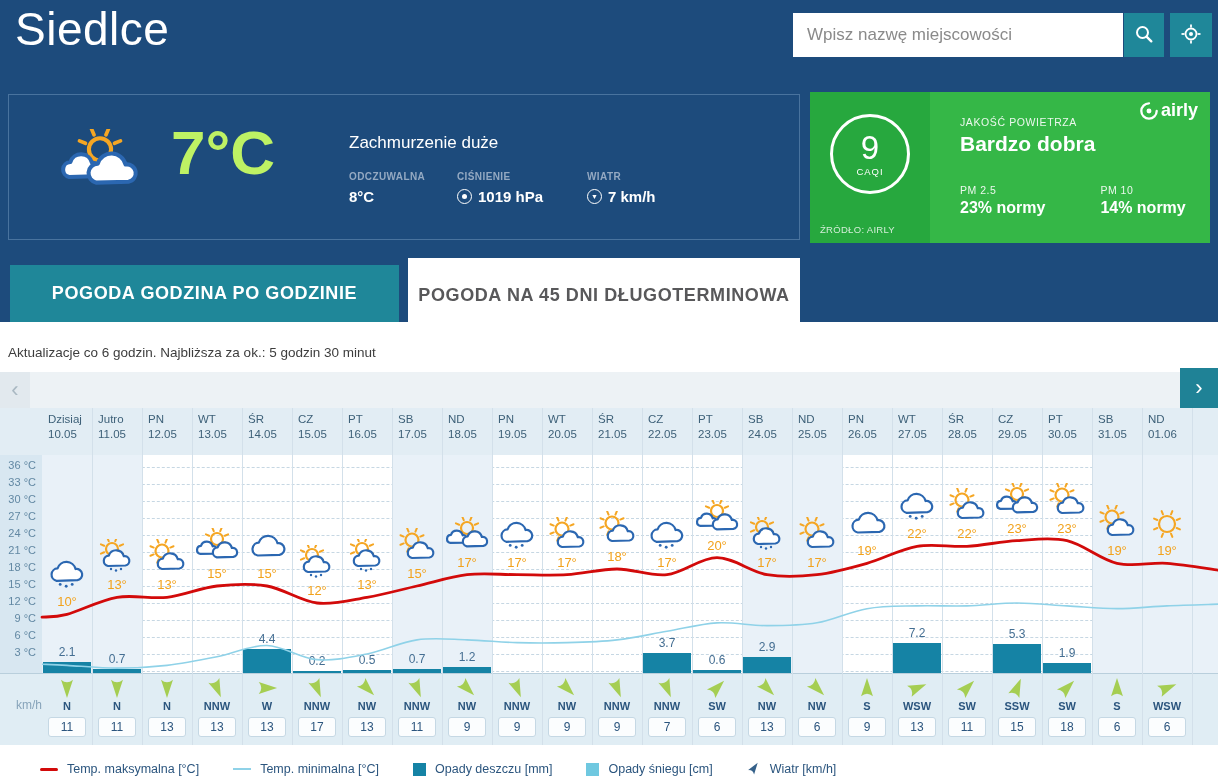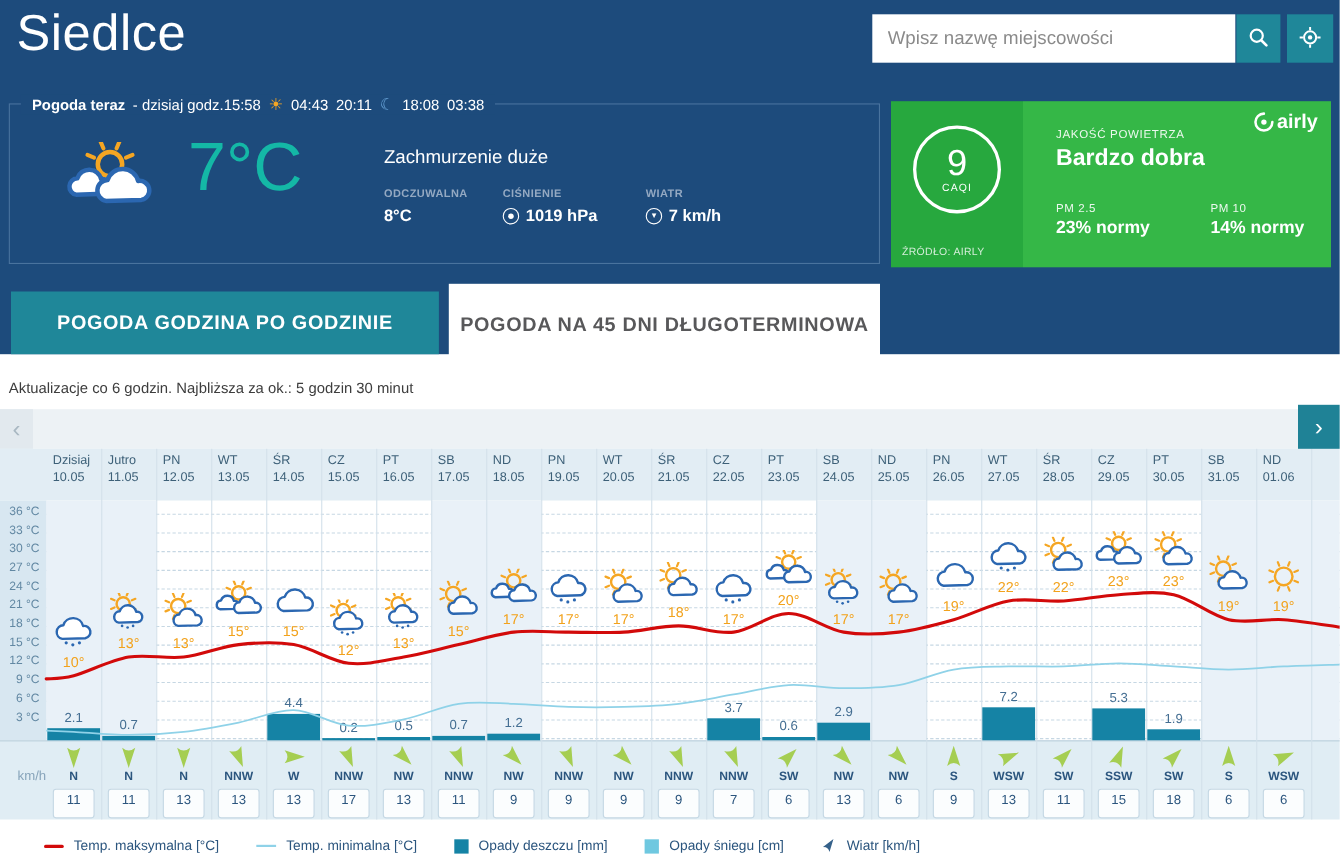--- a/index.html
+++ b/index.html
@@ -18,21 +18,21 @@
   .locate-btn { left:1170px; }
 
   
   .now-panel { position:absolute; left:8px; top:94px; width:792px; height:146px; border:1px solid #49739e; }
   .now-title-row { position:absolute; left:10px; top:-9px; background:#1d4b7c; padding:0 10px; color:#fff;
     font-size:13.5px; display:flex; align-items:center; gap:7px; white-space:nowrap; }
   .now-title-row b { font-weight:700; }
   .sun-glyph { color:#f5a623; font-family:"DejaVu Sans",sans-serif; font-size:15px; }
   .moon-glyph { color:#69a4d9; font-family:"DejaVu Sans",sans-serif; font-size:15px; }
   .big-icon { position:absolute; left:48px; top:34px; }
-  .big-temp { position:absolute; left:162px; top:22px; color:#14b8a6; font-size:62px; font-weight:400; }
+  .big-temp { position:absolute; left:162px; top:22px; color:#bef264; font-size:62px; font-weight:700; }
   .now-desc { position:absolute; left:340px; top:38px; color:#fff; font-size:17px; }
   .stat { position:absolute; top:76px; }
   .stat .lbl { font-size:10px; font-weight:700; color:#94a9c2; letter-spacing:0.4px; }
   .stat .val { font-size:15px; font-weight:700; color:#fff; margin-top:6px; display:flex; align-items:center; gap:6px; }
   .stat-circle { width:15px; height:15px; border:1.8px solid #fff; border-radius:50%; display:inline-flex;
     align-items:center; justify-content:center; }
   .stat-dot { width:5px; height:5px; background:#fff; border-radius:50%; }
   .stat-arr { font-size:7px; color:#fff; line-height:1; }
 
   
@@ -79,21 +79,21 @@
   .day-name { position:absolute; font-size:11.5px; color:#3d6078; z-index:3; padding-left:6px; }
   .day-date { position:absolute; font-size:11.5px; color:#3d6078; z-index:3; padding-left:6px; }
   .wicon { position:absolute; z-index:5; }
   .tlabel { position:absolute; width:50px; text-align:center; font-size:13px; color:#f2a21c; z-index:5; }
   .rainbar { position:absolute; background:#1583a5; z-index:3; }
   .rainlabel { position:absolute; width:50px; text-align:center; font-size:12px; color:#446e92; z-index:3; }
   .plot-svg { position:absolute; left:0; top:0; z-index:4; pointer-events:none; }
   .kmh-label { position:absolute; left:16px; top:326px; font-size:12px; color:#87a4ba; z-index:3; }
   .warrow { position:absolute; z-index:3; }
   .wdir { position:absolute; width:50px; text-align:center; font-size:11px; font-weight:700; color:#2b557e; z-index:3; }
-  .wval { position:absolute; width:38px; height:27px; background:rgba(255,255,255,0.85); border:1px solid #c5d8e4;
+  .wval { position:absolute; width:38px; height:20px; background:rgba(255,255,255,0.85); border:1px solid #c5d8e4;
     border-radius:3px; text-align:center; font-size:12px; color:#2b557e; line-height:18px; z-index:3; }
   .col-hit { position:absolute; top:36px; height:337px; z-index:6; cursor:pointer; }
 
   
   .legend-row { position:absolute; left:0; top:745px; width:1218px; height:48px; background:#fff;
     display:flex; align-items:center; padding-left:40px; gap:34px; }
   .legend-item { display:flex; align-items:center; gap:9px; font-size:12.5px; color:#2b557e; }
   .m-line-red { width:18px; height:3px; background:#d20a0a; border-radius:2px; }
   .m-line-blue { width:18px; height:2px; background:#8fd2e8; }
   .m-sq-teal { width:13px; height:13px; background:#1583a5; }
@@ -121,30 +121,20 @@
           <circle cx="11" cy="11" r="2" fill="#fff" stroke="none"></circle>
         <line x1="11" y1="1.5" x2="11" y2="4.5"></line>
           <line x1="11" y1="17.5" x2="11" y2="20.5"></line>
         <line x1="1.5" y1="11" x2="4.5" y2="11"></line>
           <line x1="17.5" y1="11" x2="20.5" y2="11"></line>
       </svg>
     </span>
   </button>
 
   <div class="now-panel">
-    <div class="now-title-row">
-      <b>Pogoda teraz</b>
-      <span>- dzisiaj  godz.15:58</span>
-      <span class="sun-glyph">☀</span>
-      <span>04:43</span>
-      <span>20:11</span>
-      <span class="moon-glyph">☾</span>
-      <span>18:08</span>
-      <span>03:38</span>
-    </div>
     <div class="big-icon" id="big-weather-icon"><svg width="86" height="74" viewBox="0 0 46 40">
           <circle cx="23" cy="11" r="6" fill="none" stroke="#f5a623" stroke-width="2.2"></circle>
           <line x1="30.852976026345935" y1="14.252809175103263" x2="34.08655439013544" y2="15.592201188381077" stroke="#f5a623" stroke-width="2" stroke-linecap="round"></line>
           <line x1="26.252809175103263" y1="18.852976026345935" x2="27.59220118838108" y2="22.08655439013544" stroke="#f5a623" stroke-width="2" stroke-linecap="round"></line>
           <line x1="19.747190824896737" y1="18.852976026345935" x2="18.407798811618925" y2="22.08655439013544" stroke="#f5a623" stroke-width="2" stroke-linecap="round"></line>
           <line x1="15.147023973654063" y1="14.252809175103264" x2="11.91344560986456" y2="15.592201188381079" stroke="#f5a623" stroke-width="2" stroke-linecap="round"></line>
           <line x1="15.147023973654061" y1="7.747190824896737" x2="11.913445609864558" y2="6.407798811618924" stroke="#f5a623" stroke-width="2" stroke-linecap="round"></line>
           <line x1="19.747190824896734" y1="3.147023973654065" x2="18.407798811618918" y2="-0.0865543901354382" stroke="#f5a623" stroke-width="2" stroke-linecap="round"></line>
           <line x1="26.252809175103266" y1="3.147023973654064" x2="27.59220118838108" y2="-0.08655439013543997" stroke="#f5a623" stroke-width="2" stroke-linecap="round"></line>
           <line x1="30.852976026345935" y1="7.747190824896732" x2="34.08655439013544" y2="6.407798811618916" stroke="#f5a623" stroke-width="2" stroke-linecap="round"></line>

